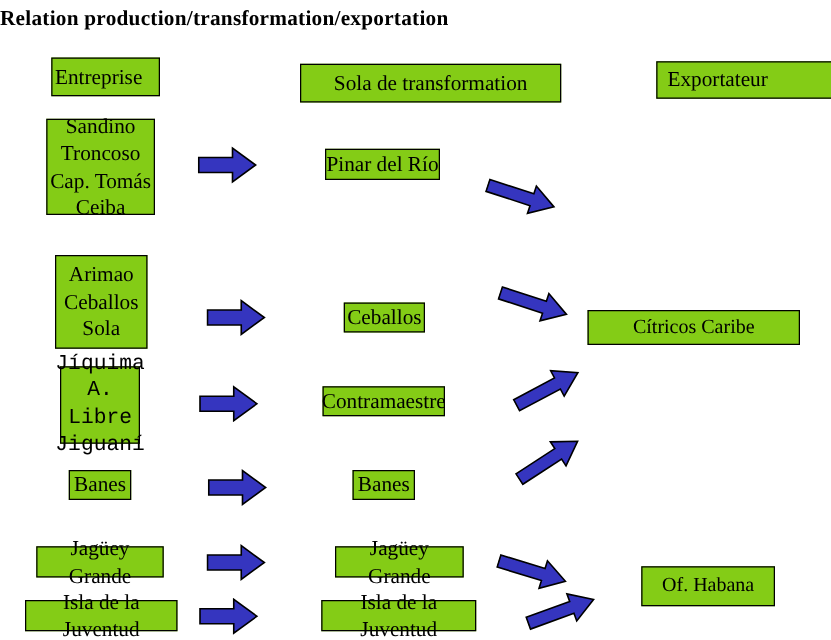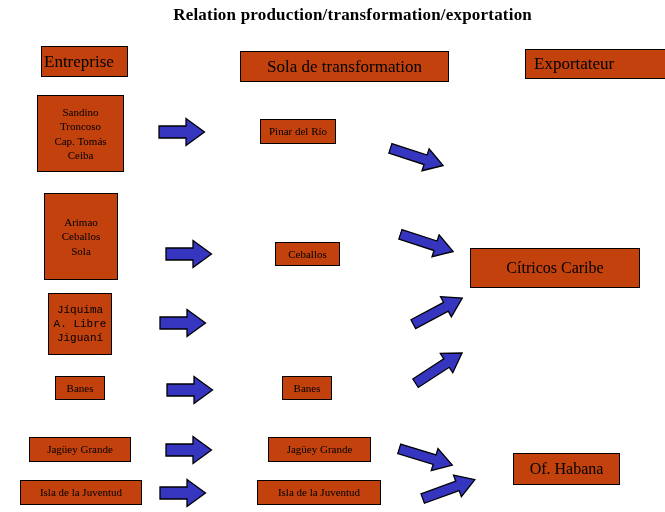--- a/index.html
+++ b/index.html
@@ -13,65 +13,65 @@
     height: 512px;
     background: #ffffff;
     font-family: "Liberation Serif", "DejaVu Serif", serif;
     color: #000000;
     overflow: hidden;
   }
   .title {
     position: absolute;
     left: 0; top: 5px;
     width: 532px;
-    text-align: right;
+    text-align: left;
     font-size: 17px;
     font-weight: bold;
     letter-spacing: 0.2px;
   }
   .box {
     position: absolute;
     box-sizing: border-box;
     border: 1px solid #000000;
-    background: #c2410c;
+    background: #84cc16;
     display: flex;
     align-items: center;
     justify-content: center;
     text-align: center;
     white-space: pre-line;
     line-height: 1.28;
   }
   .hdr { font-size: 17px; }
   .hdr-left { justify-content: flex-start; text-align: left; }
-  .small { font-size: 11px; }
+  .small { font-size: 17px; }
   .big { font-size: 16px; }
 
   
   .hdr-entreprise   { left: 41px;  top: 46px; width: 87px;  height: 31px; padding-left: 2px; }
   .hdr-usine        { left: 240px; top: 51px; width: 209px; height: 31px; }
   .hdr-exportateur  { left: 485px; top: 49px; width: 153px; height: 30px; padding-left: 8px; margin-left: 40px; }
 
   
   .p0 { left: 37px; top: 95px;  width: 87px;  height: 77px; }
-  .p1 { left: 44px; top: 193px; width: 74px;  height: 87px; }
+  .p1 { left: 44px; top: 204px; width: 74px;  height: 75px; }
   .p2 { left: 48px; top: 293px; width: 64px;  height: 62px; font-family: Liberation Mono, monospace; }
   .p3 { left: 55px; top: 376px; width: 50px;  height: 24px; }
   .p4 { left: 29px; top: 437px; width: 102px; height: 25px; }
   .p5 { left: 20px; top: 480px; width: 122px; height: 25px; }
 
   
-  .u0 { left: 260px; top: 119px; width: 76px;  height: 25px; text-align: right; }
+  .u0 { left: 260px; top: 119px; width: 92px;  height: 25px; text-align: right; }
   .u1 { left: 275px; top: 242px; width: 65px;  height: 24px; }
   .u2 { left: 258px; top: 309px; width: 98px;  height: 24px; }
   .u3 { left: 282px; top: 376px; width: 50px;  height: 24px; }
   .u4 { left: 268px; top: 437px; width: 103px; height: 25px; }
   .u5 { left: 257px; top: 480px; width: 124px; height: 25px; }
 
   
-  .e0 { left: 470px; top: 248px; width: 170px; height: 40px; }
+  .e0 { left: 470px; top: 248px; width: 170px; height: 28px; }
   .e1 { left: 513px; top: 453px; width: 107px; height: 32px; }
 
   
   .arrow {
     position: absolute;
     display: block;
   }
   .arrow svg { display: block; width: 100%; height: 100%; }
   .arrow polygon {
     fill: var(--arrow-fill, #3535bf);
@@ -113,20 +113,21 @@
 Sola</div>
   <div class="box small p2">Jíquima
 A. Libre
 Jiguaní</div>
   <div class="box small p3">Banes</div>
   <div class="box small p4">Jagüey Grande</div>
   <div class="box small p5">Isla de la Juventud</div>
 
   <div class="box small u0">Pinar del Río</div>
   <div class="box small u1">Ceballos</div>
+  <div class="box small u2">Contramaestre</div>
   <div class="box small u3">Banes</div>
   <div class="box small u4">Jagüey Grande</div>
   <div class="box small u5">Isla de la Juventud</div>
 
   <div class="box big e0">Cítricos Caribe</div>
   <div class="box big e1">Of. Habana</div>
 
   <span class="arrow a1">
     <svg viewBox="0 0 48 30">
         <polygon points="1,9 28,9 28,1.5 46.5,15 28,28.5 28,21 1,21"></polygon>

